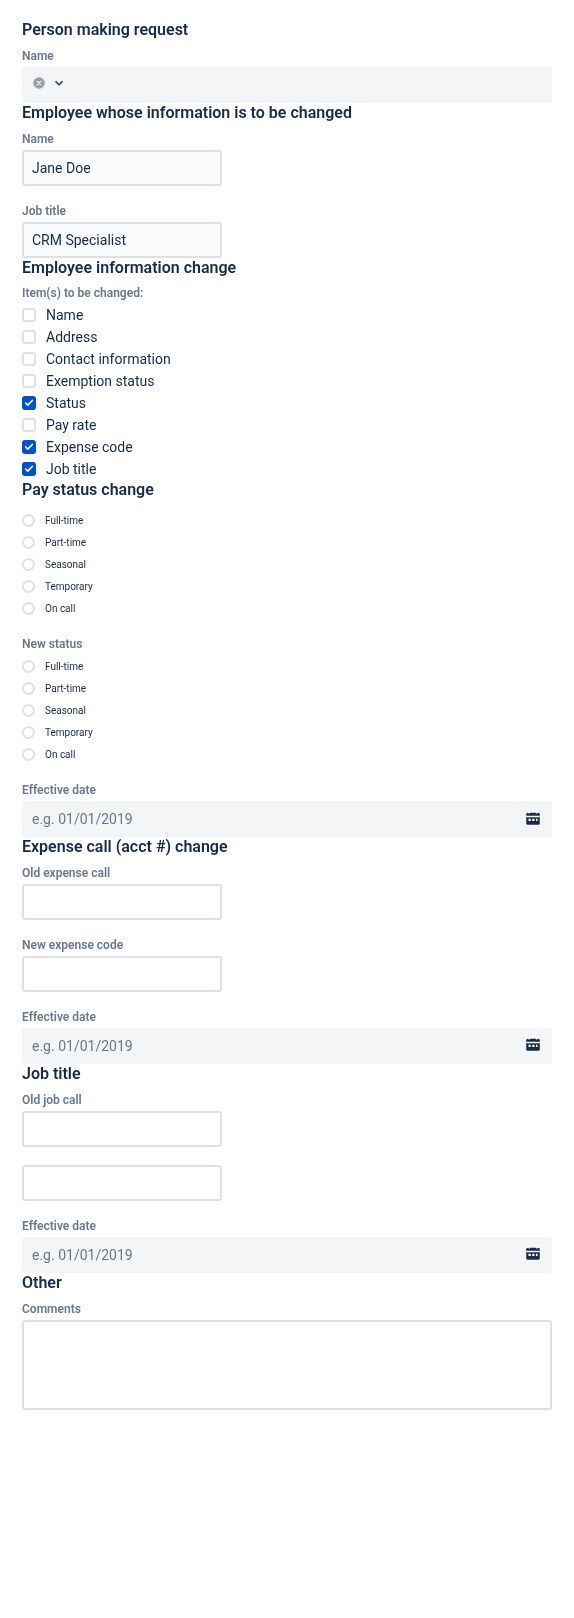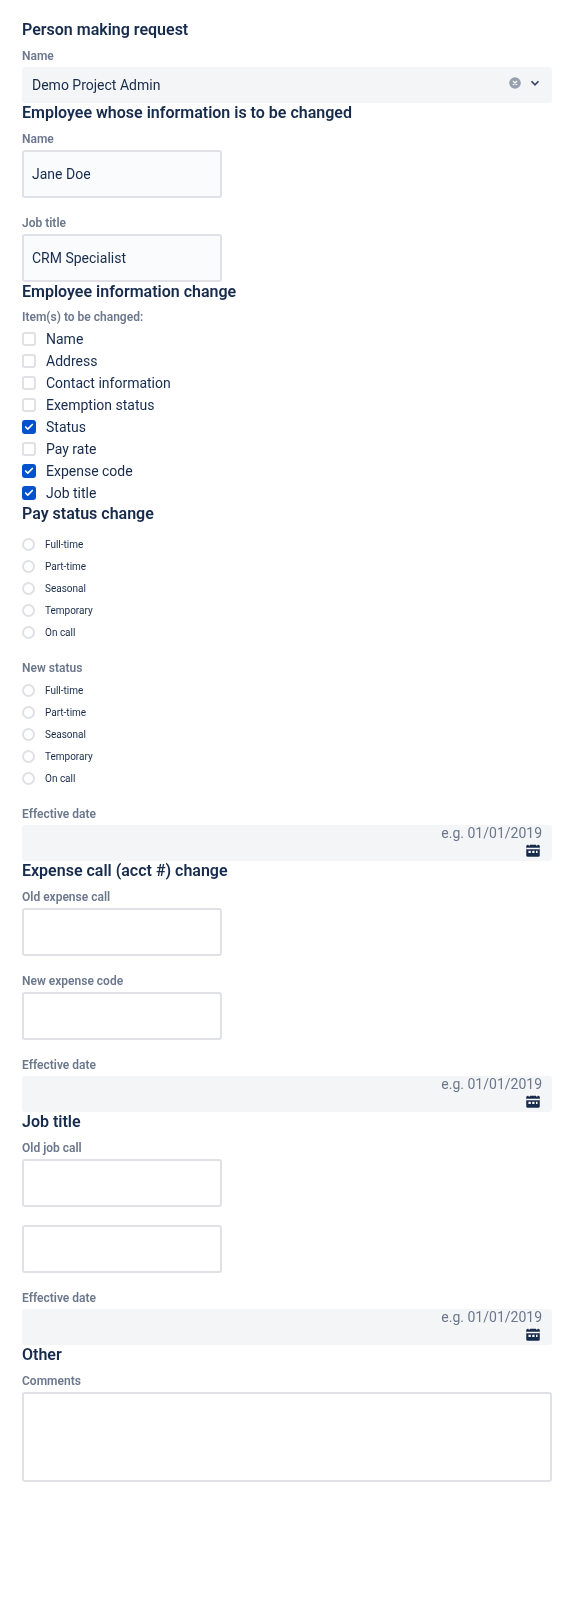--- a/index.html
+++ b/index.html
@@ -42,21 +42,21 @@
     display:flex;
     align-items:center;
     padding:0 10px;
     font-size:14px;
     color:var(--text-dark);
     position:relative;
   }
   .select-box .value{flex:1;}
   .select-icons{display:flex;align-items:center;gap:6px;}
   .text-input{
-    height:48px;
+    height:36px;
     width:200px;
     border:2px solid var(--border);
     border-radius:3px;
     background:#FAFBFC;
     font-size:14px;
     color:var(--text-dark);
     padding:0 8px;
     display:flex;
     align-items:center;
   }
@@ -92,25 +92,24 @@
     width:13px;height:13px;
     border:2px solid var(--border);
     border-radius:50%;
     margin-right:10px;
     flex:0 0 13px;
   }
   .date-input{
     background:var(--bg-field);
     border:none;border-radius:3px;
     height:36px;
-    display:flex;align-items:flex-end;
+    display:flex;align-items:center;
     padding:0 10px;
     font-size:14px;color:var(--text-grey);
     position:relative;
-    flex-direction:column;
   }
   .date-input .ph{flex:1;}
   textarea.comments{
     width:100%;
     height:90px;
     resize:none;
     border:2px solid var(--border);
     border-radius:3px;
     background:#fff;
     font-family:inherit;font-size:14px;
@@ -121,21 +120,20 @@
   .icon-cal{width:18px;height:18px;color:#172b4d;}
 </style>
 </head>
 <body>
 
 <div class="section">
   <h2 class="section-title">Person making request</h2>
   <div class="field">
     <div class="field-label">Name</div>
     <div class="select-box">
-      <span class="value">Demo Project Admin</span>
       <span class="select-icons">
         <span>
           <svg class="icon-clear" viewBox="0 0 24 24" fill="currentColor">
               <circle cx="12" cy="12" r="10" fill="#97a0af"></circle>
               <path d="M15 9l-6 6M9 9l6 6" stroke="#fff" stroke-width="2" stroke-linecap="round"></path>
             </svg>
         </span>
         <span>
           <svg class="icon-chevron" viewBox="0 0 24 24" fill="none" stroke="currentColor" stroke-width="3">
               <polyline points="6 9 12 15 18 9"></polyline>

